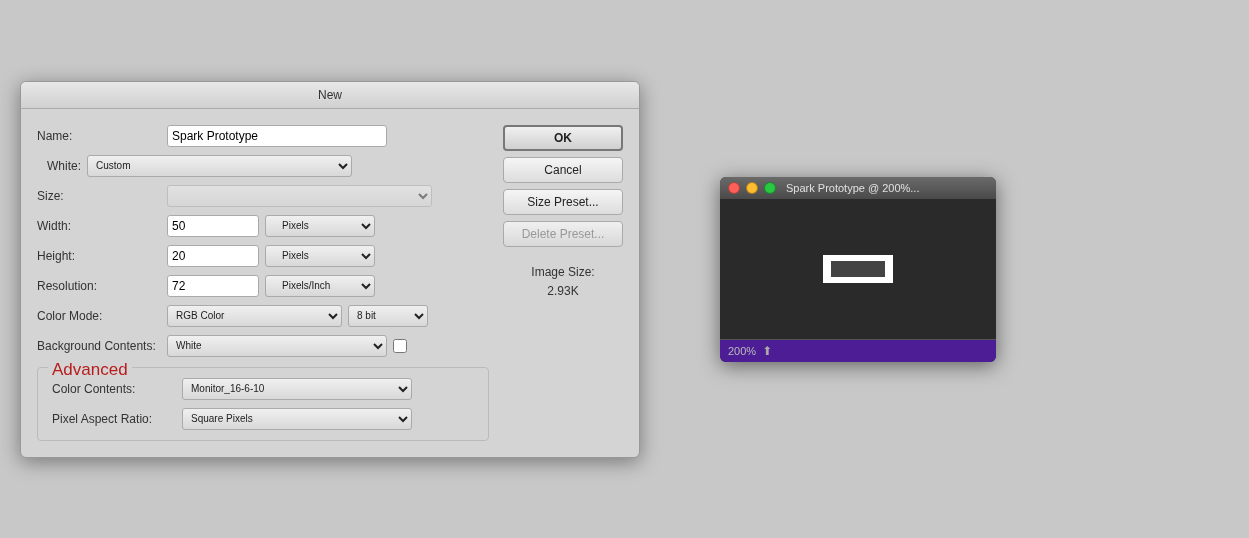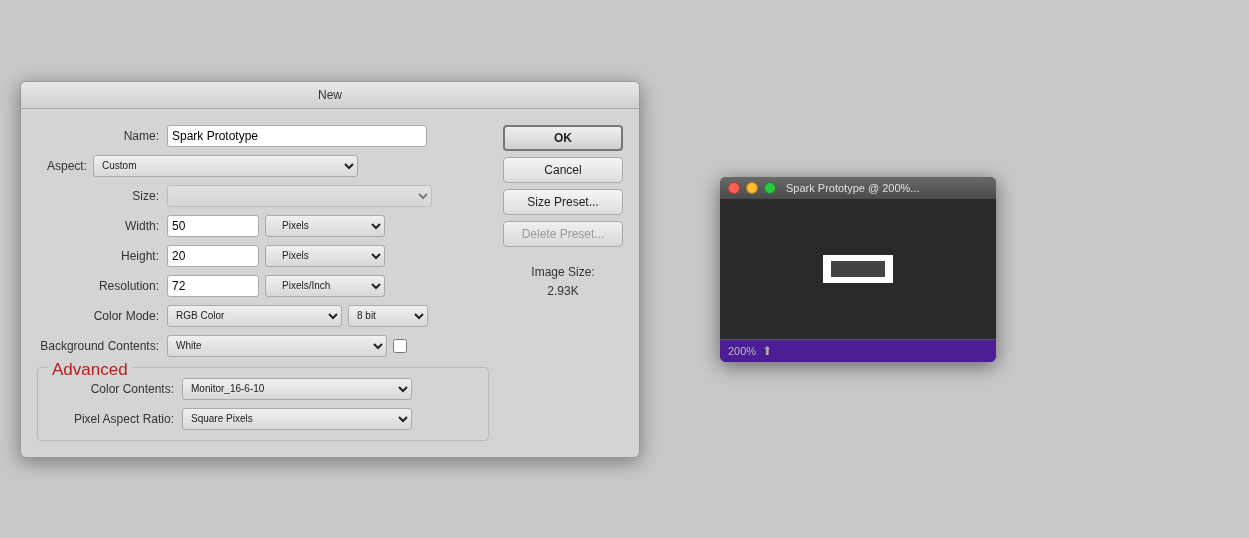--- a/index.html
+++ b/index.html
@@ -49,56 +49,56 @@
       width: 120px;
     }
 
     
     .form-row {
       display: flex;
       align-items: center;
       margin-bottom: 8px;
     }
     .form-label {
-      text-align: right;
+      text-align: left;
       min-width: 130px;
       padding-right: 8px;
       color: #333;
       font-size: 12px;
     }
     .form-input {
       background: white;
       border: 1px solid #aaa;
       border-radius: 3px;
       padding: 2px 4px;
       font-size: 12px;
       height: 22px;
     }
     .form-input-wide {
-      width: 260px;
+      width: 220px;
     }
     .form-input-num {
       width: 92px;
     }
 
     
     select {
       background: linear-gradient(to bottom, #f0f0f0, #d8d8d8);
       border: 1px solid #aaa;
       border-radius: 3px;
       font-size: 10px;
       height: 22px;
       padding: 0 4px;
       color: #222;
       cursor: pointer;
       appearance: auto;
     }
     .select-wide { width: 265px; }
     .select-med { width: 175px; }
-    .select-unit { width: 120px; padding-left: 12px; }
+    .select-unit { width: 110px; padding-left: 12px; }
     .select-bg { width: 220px; }
     .select-profile { width: 230px; }
 
     
     .preset-row {
       display: flex;
       align-items: center;
       margin-bottom: 8px;
       position: relative;
     }
@@ -250,21 +250,21 @@
   </div>
   <div class="dialog-body">
     <div class="dialog-left">
 
       <div class="form-row">
         <span class="form-label">Name:</span>
         <input type="text" class="form-input form-input-wide" value="Spark Prototype" style="">
       </div>
 
       <div class="preset-row">
-        <span class="preset-label">Aspect:</span>
+        <span class="preset-label">White:</span>
         <select class="select-wide">
           <option>Custom</option>
         </select>
       </div>
 
       <div class="form-row">
         <span class="form-label">Size:</span>
         <select class="select-wide" disabled="" style="opacity:0.5;">
           <option></option>
         </select>

